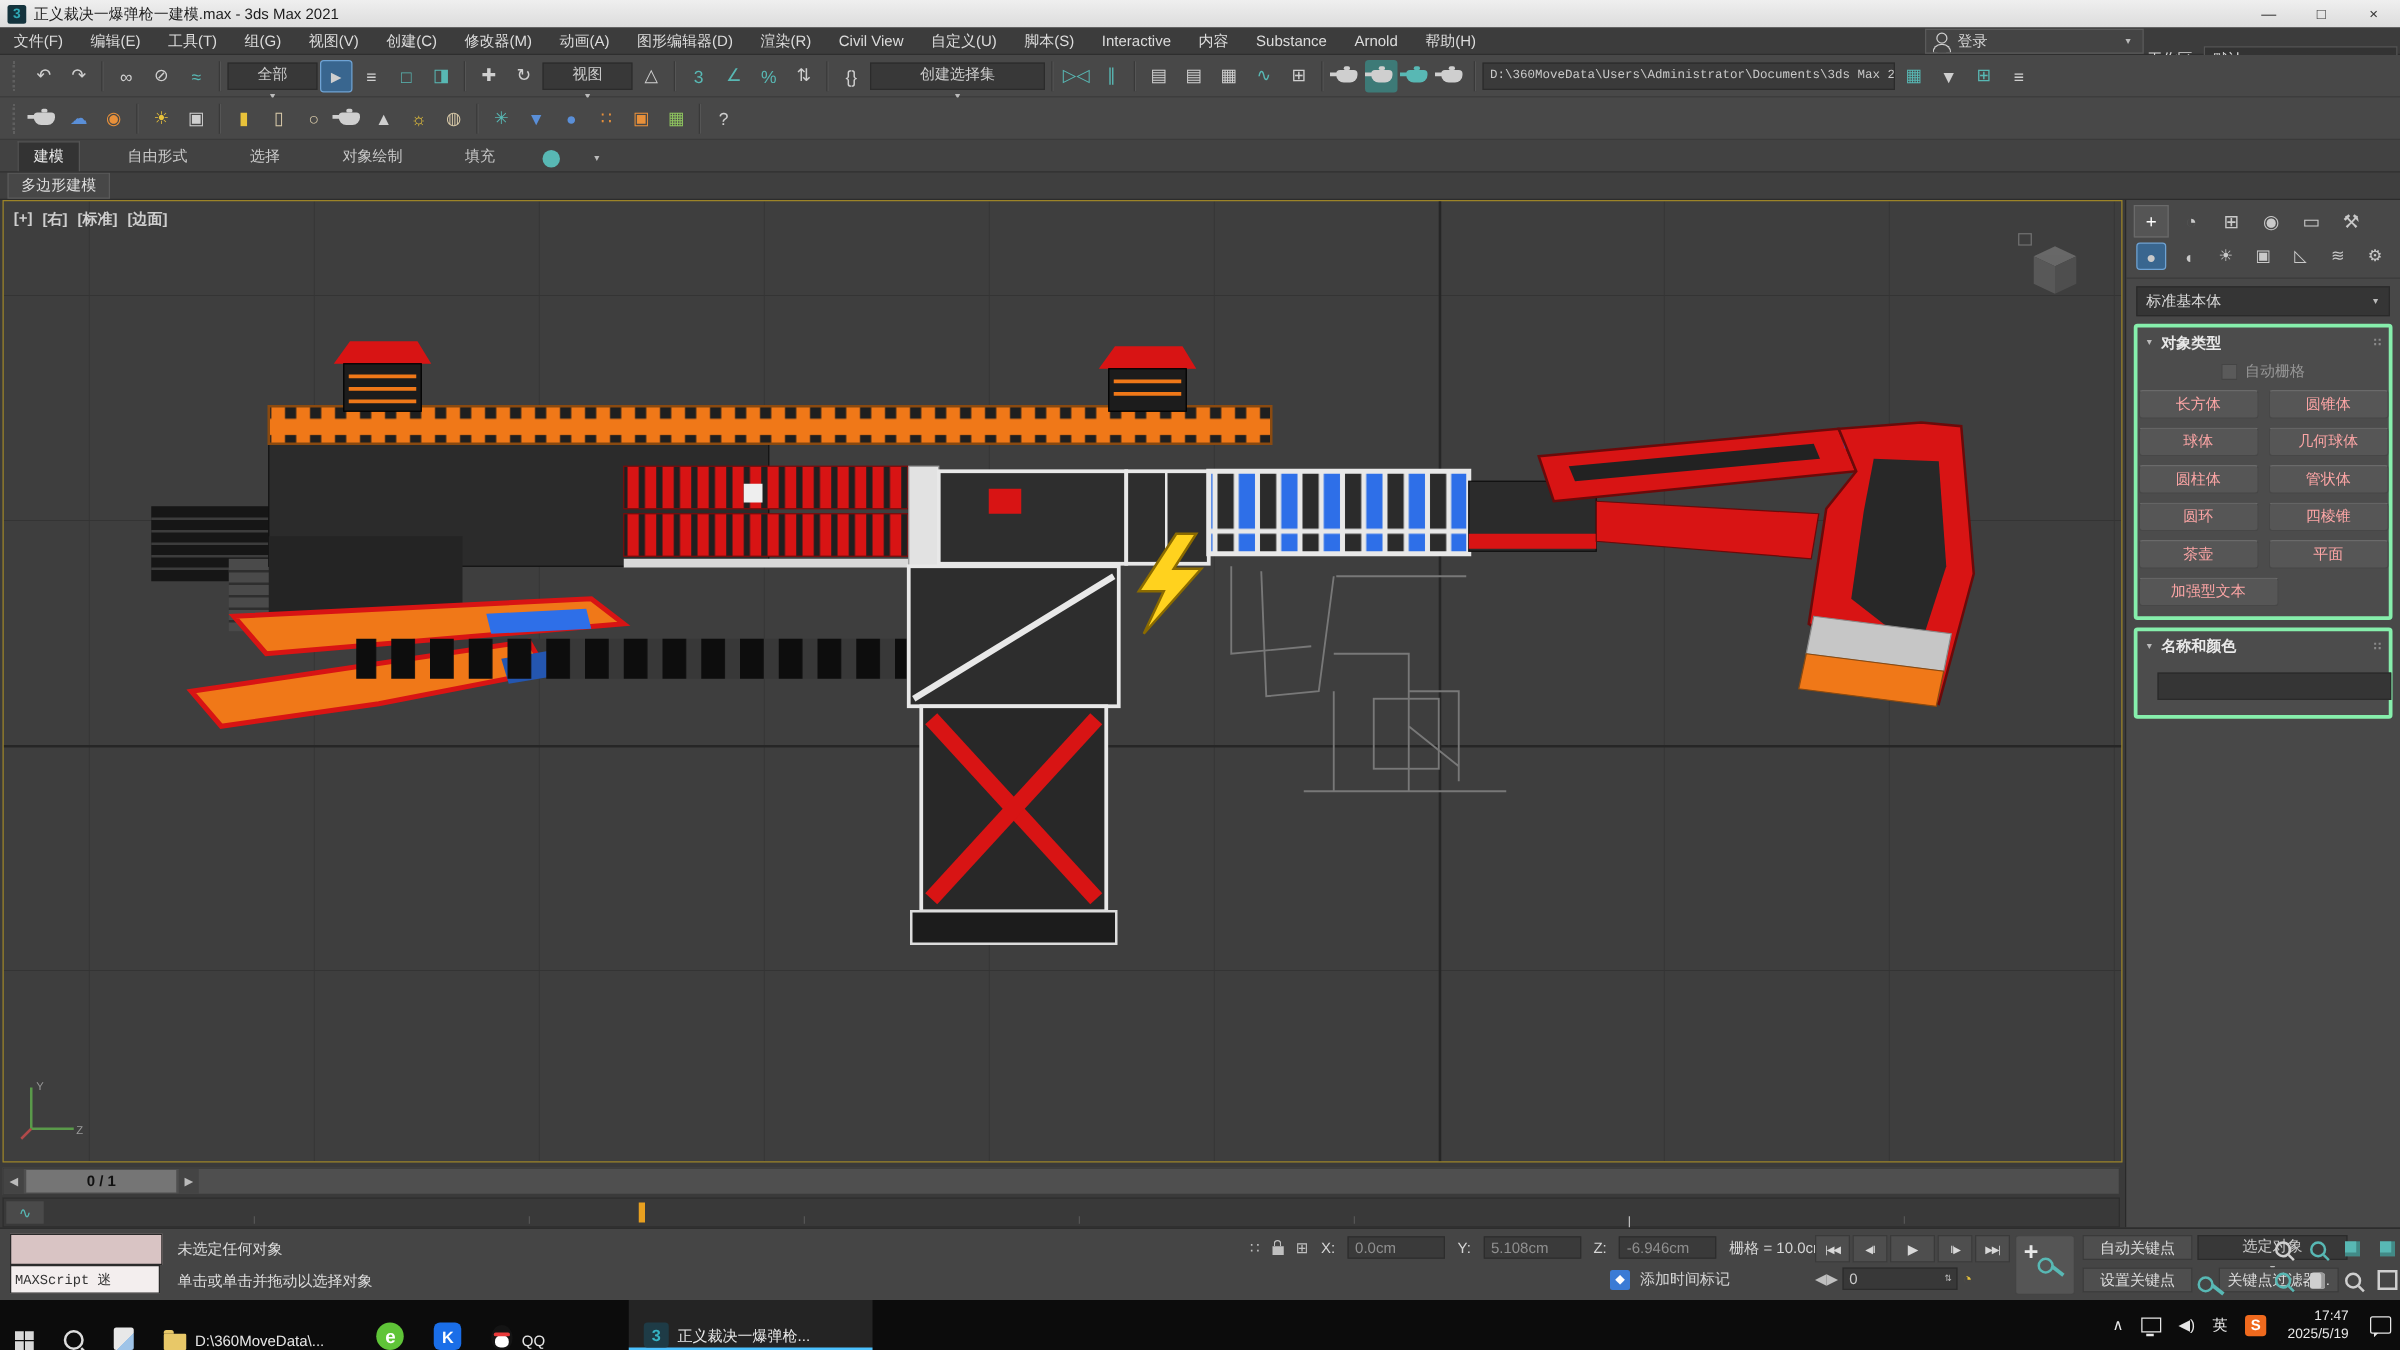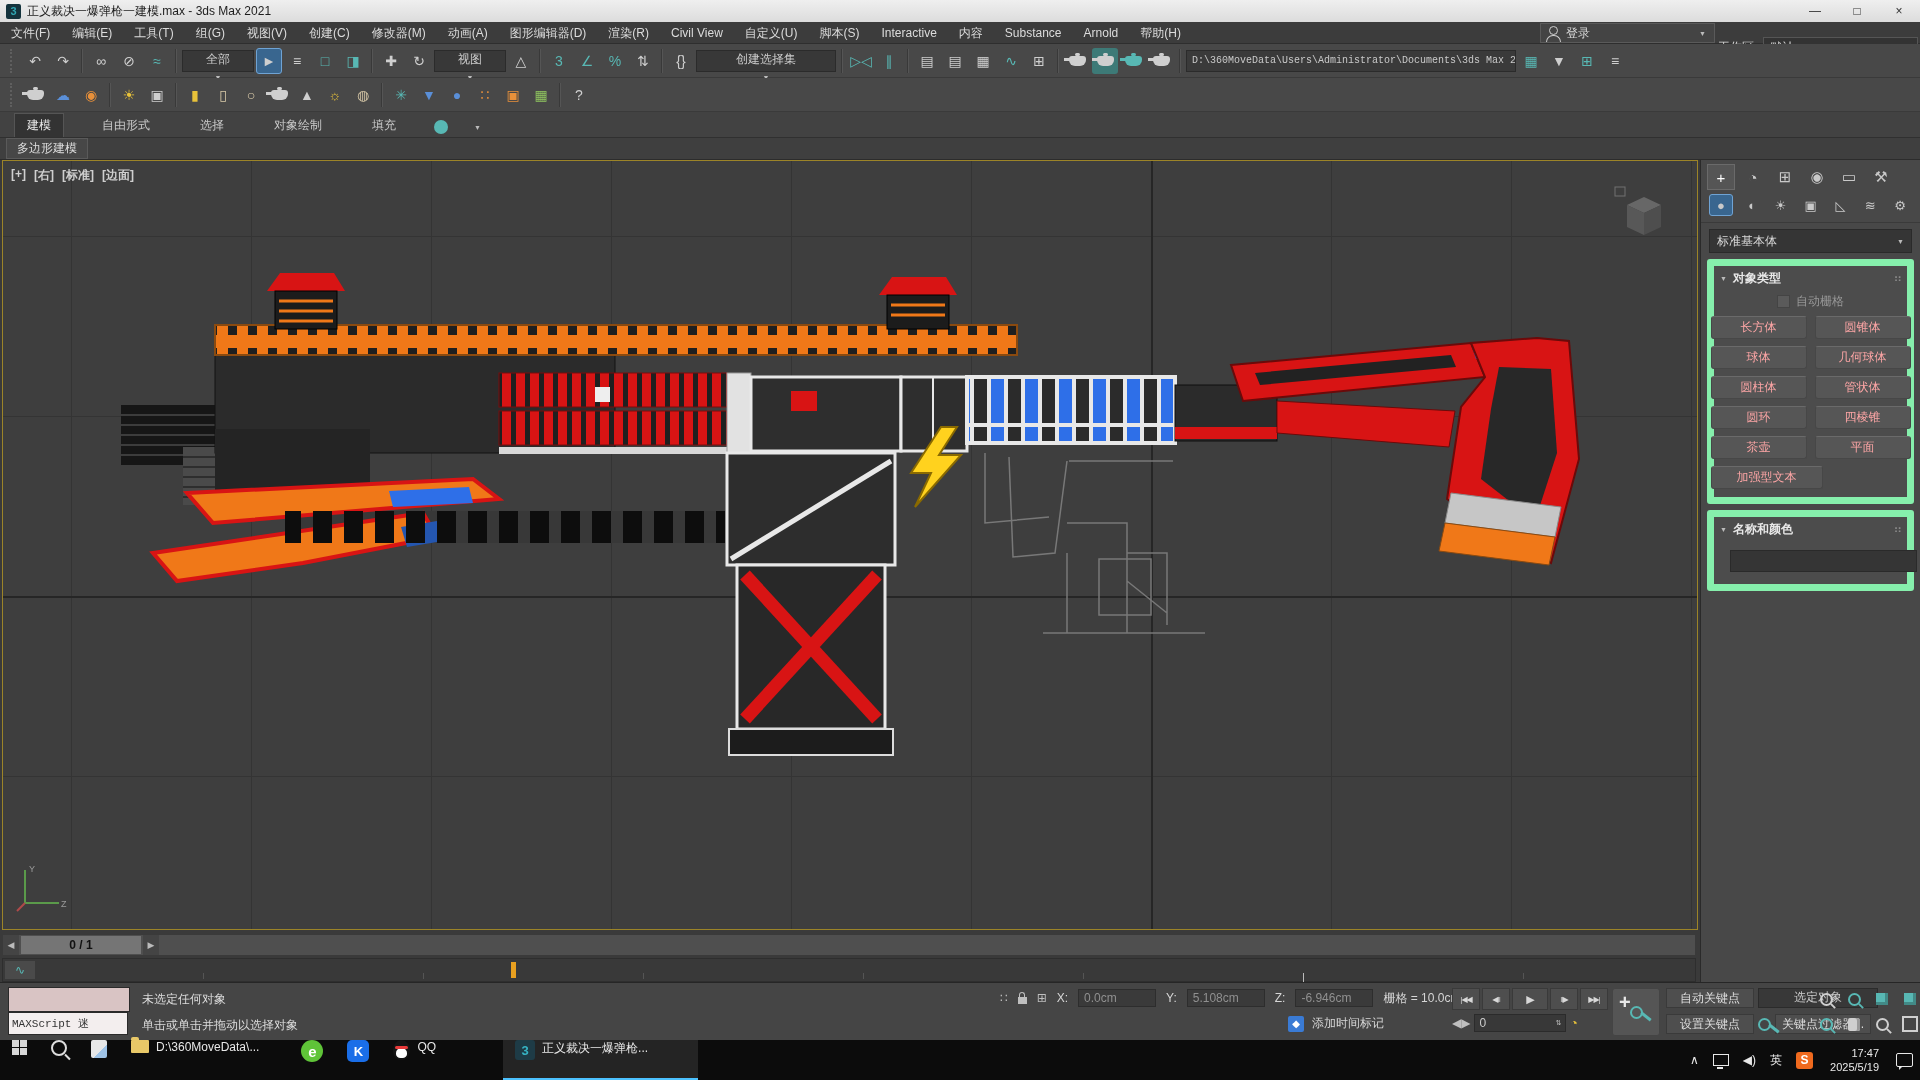--- a/index.html
+++ b/index.html
@@ -73,21 +73,21 @@
   .panel{left:1700px;top:160px;width:220px;height:822px;background:#484848;border-left:1px solid #2a2a2a;
     box-sizing:border-box;}
   .ptabs{display:flex;align-items:center;gap:4px;padding:4px 6px 2px 6px;}
   .ptab{width:28px;height:26px;display:flex;align-items:center;justify-content:center;font-size:15px;color:#c9c9c9;}
   .ptab.active{background:#555;border:1px solid #6a6a6a;box-sizing:border-box;color:#fff;}
   .psubs{display:flex;align-items:center;gap:6px;padding:2px 8px 6px 8px;border-bottom:1px solid #3a3a3a;}
   .psub{width:24px;height:22px;display:flex;align-items:center;justify-content:center;font-size:13px;color:#c9c9c9;}
   .psub.active{background:#39668f;border:1px solid #6fa3d4;box-sizing:border-box;border-radius:3px;}
   .pdrop{margin:6px 8px;height:22px;background:#353535;border:1px solid #2a2a2a;display:flex;align-items:center;
     justify-content:space-between;padding:0 7px;color:#d9d9d9;}
-  .rollout{margin:6px 6px 0 6px;background:#4c4c4c;border:7px solid #86efac;border-radius:3px;padding-bottom:8px;}
+  .rollout{margin:6px 6px 0 6px;background:#4c4c4c;border:3px solid #86efac;border-radius:3px;padding-bottom:8px;}
   .rollhead{display:flex;align-items:center;gap:6px;padding:4px 6px;font-weight:bold;color:#e8e8e8;}
   .rollhead .dots{margin-left:auto;color:#8a8a8a;font-size:9px;}
   .chkrow{display:flex;align-items:center;gap:6px;justify-content:center;color:#979797;padding:2px 0 6px 0;}
   .chk{width:11px;height:11px;background:#5a5a5a;border:1px solid #444;}
   .btngrid{display:grid;grid-template-columns:96px 96px;gap:7px 8px;justify-content:center;}
   .pbtn{height:21px;background:#565656;border:1px solid #474747;border-top-color:#6a6a6a;border-radius:3px;
     color:#fca5a5;display:flex;align-items:center;justify-content:center;}
   .pbtn.wide{grid-column:1;width:110px;}
   .namerow{display:flex;align-items:center;gap:8px;padding:8px 12px 4px 16px;}
   .nameinput{flex:1;height:20px;background:#353535;border:1px solid #2a2a2a;color:#ddd;padding:0 4px;}
@@ -140,21 +140,21 @@
   .mag::after{content:"";position:absolute;width:6px;height:2px;background:#cfcfcf;transform:rotate(45deg);
     right:-5px;bottom:-3px;}
   .mag.tealm{border-color:#58b8b4;} .mag.tealm::after{background:#58b8b4;}
   .qube{width:12px;height:12px;background:#58b8b4;box-shadow:inset -3px -3px 0 rgba(0,0,0,.25);}
   .hand{width:12px;height:13px;background:#cfcfcf;border-radius:3px 3px 2px 2px;
     box-shadow:inset -3px 0 0 #9a9a9a;}
   .maxi{width:12px;height:12px;border:2px solid #cfcfcf;position:relative;}
   
   .taskbar{left:0;top:1040px;width:1920px;height:40px;background:#0c0c0c;display:flex;align-items:center;
     color:#e8e8e8;}
-  .tbi{height:40px;display:flex;align-items:flex-start;justify-content:center;padding:0 12px;gap:7px;}
+  .tbi{height:40px;display:flex;align-items:flex-end;justify-content:center;padding:0 12px;gap:7px;}
   .startlogo{display:grid;grid-template-columns:7px 7px;grid-template-rows:7px 7px;gap:1px;}
   .startlogo i{background:#d8d8d8;}
   .magbig{width:12px;height:12px;border:2px solid #ddd;border-radius:50%;position:relative;}
   .magbig::after{content:"";position:absolute;width:7px;height:2px;background:#ddd;transform:rotate(45deg);
     right:-6px;bottom:-4px;}
   .noteico{width:16px;height:18px;background:linear-gradient(135deg,#e8e8e8 60%,#9fc4e8 60%);border-radius:2px;}
   .folderico{width:18px;height:13px;background:#e8c868;border-radius:1px;position:relative;}
   .folderico::before{content:"";position:absolute;top:-3px;left:0;width:8px;height:3px;background:#e8c868;
     border-radius:2px 2px 0 0;}
   .eico{width:22px;height:22px;border-radius:50%;background:#5fc438;color:#fff;font-weight:bold;font-size:15px;
@@ -599,21 +599,21 @@
       <span class="keyplus">+</span>
       <span class="keyi"></span>
     </div>
     <div class="abs" style="left:1666px;top:5px;display:flex;gap:4px">
       <span class="skbtn" style="width:88px">自动关键点</span>
       <div class="dd" style="width:120px;height:20px">
         <span>选定对象</span>
         <span class="caret">▼</span>
       </div>
     </div>
-    <div class="abs" style="left:1666px;top:31px;display:flex;gap:4px;align-items:center">
+    <div class="abs" style="left:1666px;top:31px;display:flex;gap:4px;align-items:flex-end">
       <span class="skbtn" style="width:88px">设置关键点</span>
       <span class="keyi"></span>
       <span class="skbtn" style="width:96px">关键点过滤器...</span>
     </div>
 
     <div class="abs" style="left:1812px;top:6px;display:flex">
       <span class="navico">
           <span class="mag"></span>
         </span>
       <span class="navico">

